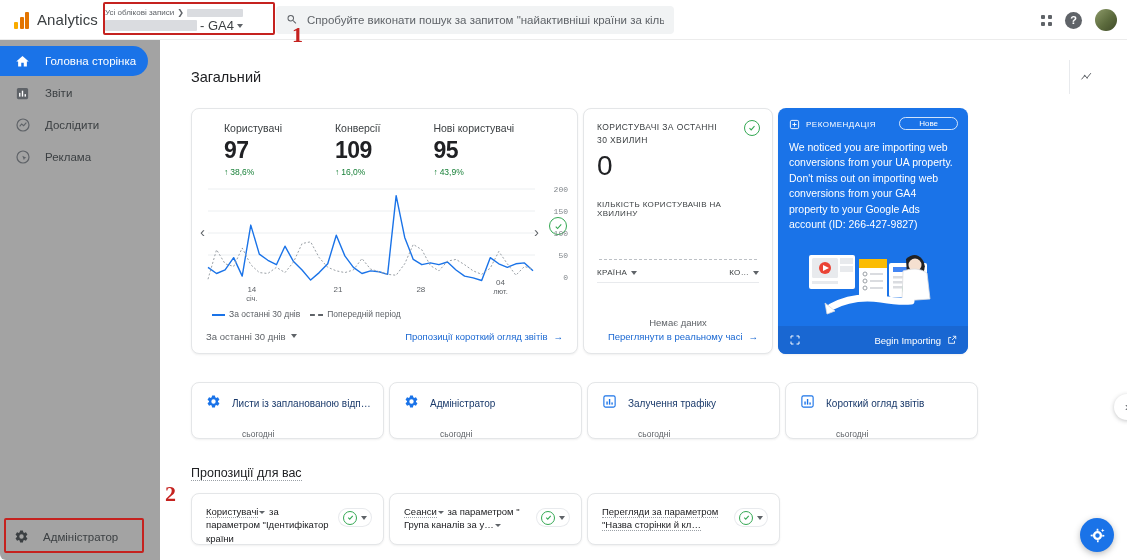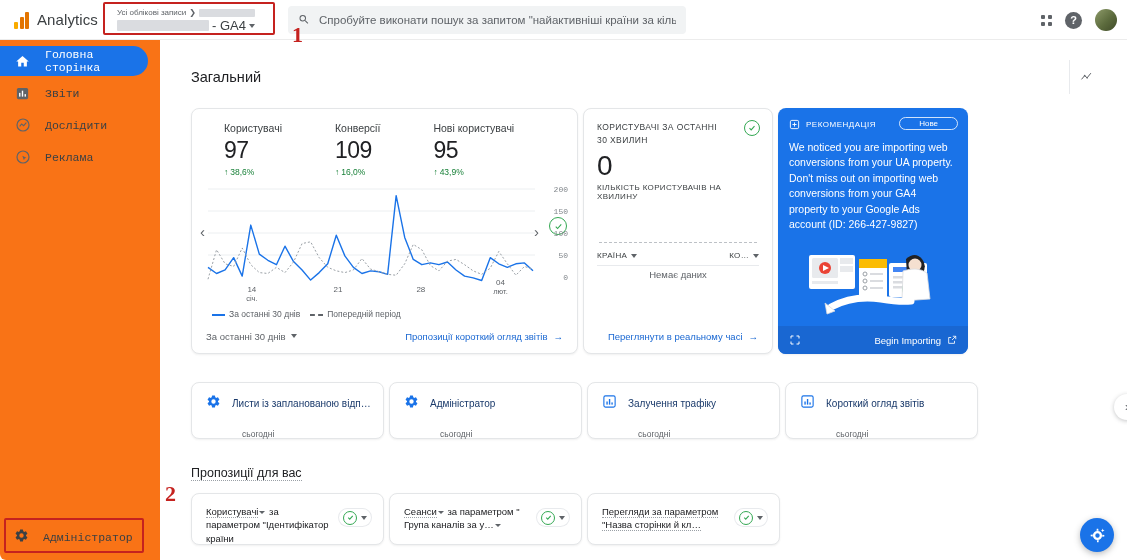--- a/index.html
+++ b/index.html
@@ -18,21 +18,21 @@
     background: #fff; display: flex; align-items: center;
     border-bottom: 1px solid #ececec; z-index: 30;
   }
   .ga-logo { display:flex; align-items:flex-end; gap:1.5px; margin-left:14px; height:18px; }
   .ga-logo i { display:block; width:4px; border-radius:1px; }
   .ga-logo i.b1 { height:7px;  background:#f9ab00; }
   .ga-logo i.b2 { height:12px; background:#e37400; }
   .ga-logo i.b3 { height:17px; background:#e37400; }
   .brand-name { font-size:15px; color:#3c4043; margin-left:8px; letter-spacing:.1px; }
 
-  .prop-wrap { position:relative; margin-left:12px; }
+  .prop-wrap { position:relative; margin-left:0; }
   .prop-sel {
     width:164px; height:34px; border-radius:4px; padding:2px 6px 0 7px;
     display:flex; flex-direction:column; justify-content:center; cursor:pointer;
   }
   .prop-acct { font-size:8px; color:#5f6368; display:flex; align-items:center; gap:3px; white-space:nowrap;}
   .prop-acct .redact-s { display:inline-block; width:56px; height:8px; background:#dadce0; border-radius:1px; }
   .prop-row { display:flex; align-items:center; gap:3px; margin-top:1px; }
   .prop-row .redact-l { display:inline-block; width:92px; height:11px; background:#dadce0; border-radius:1px; }
   .prop-ga4 { font-size:13px; color:#3c4043; white-space:nowrap; }
   .caret { width:0;height:0;border-left:3.5px solid transparent;border-right:3.5px solid transparent;border-top:4px solid #5f6368; display:inline-block;}
@@ -56,21 +56,21 @@
   .grid-ico span { background:#5f6368; border-radius:1px; display:block; width:4px; height:4px; }
   .help-ico {
     width:17px;height:17px;border-radius:50%;background:#5f6368;color:#fff;font-size:11px;
     display:flex;align-items:center;justify-content:center;cursor:pointer;font-weight:bold;
   }
   .avatar { width:22px;height:22px;border-radius:50%;background:linear-gradient(135deg,#8e9b6a 0%,#5c6b3d 55%,#3f4a28 100%); cursor:pointer; }
 
   
   .sidebar {
     position:absolute; left:0; top:40px; width:160px; height:520px;
-    background:#f97316; z-index:20;font-family:Liberation Mono, monospace;
+    background:#a3a3a3; z-index:20;
   }
   .nav-item {
     height:30px; display:flex; align-items:center; gap:14px; padding-left:14px;
     font-size:11.5px; color:#3c4043; cursor:pointer; margin-bottom:2px;
   }
   .nav-item.active {
     background:#1a73e8; color:#fff; border-radius:0 16px 16px 0; width:148px; font-weight:500;
   }
   .nav-item .ico { width:17px;height:17px;display:flex;align-items:center;justify-content:center;flex:0 0 17px;}
   .nav-item.first { margin-top:6px; }
@@ -100,21 +100,21 @@
 
   
   .ov-card { width:387px; height:246px; position:relative; }
   .ov-arrow { position:absolute; top:114px; color:#5f6368; font-size:15px; cursor:pointer; user-select:none;}
   .ov-arrow.l { left:8px; }
   .ov-arrow.r { right:38px; }
   .ov-check { position:absolute; top:108px; right:10px; width:18px;height:18px;border:1.3px solid #34a853;border-radius:50%;
               display:flex;align-items:center;justify-content:center;cursor:pointer;}
   .metrics { display:flex; padding:13px 0 0 32px; gap:53px; }
   .metric-name { font-size:10.5px; color:#3c4043; white-space:nowrap; }
-  .metric-val { font-size:23px; color:#202124; font-weight:400; margin-top:3px; letter-spacing:-.5px;}
+  .metric-val { font-size:23px; color:#202124; font-weight:700; margin-top:3px; letter-spacing:-.5px;}
   .metric-delta { font-size:8.5px; color:#188038; margin-top:3px; display:flex; align-items:center; gap:2px;}
 
   .chart-box { position:relative; width:355px; height:118px; margin:8px 0 0 12px; }
   .ylab { position:absolute; right:-9px; font-size:8px; color:#80868b; transform:translateY(-50%);font-family:Liberation Mono, monospace; }
   .xlab { position:absolute; font-size:8px; color:#5f6368; text-align:center; transform:translateX(-50%);}
   .xlab .sub { display:block; font-size:7.5px; }
   .legend { display:flex; gap:10px; align-items:center; margin:6px 0 0 20px; font-size:8.5px; color:#5f6368; }
   .legend .sw { display:inline-block; width:13px; height:2px; background:#1a73e8; margin-right:4px; vertical-align:middle;}
   .legend .sw.dash { background:none; border-top:2px dashed #5f6368; height:0; }
   .card-foot {
@@ -123,25 +123,25 @@
   }
   .date-pick { font-size:9.5px; color:#5f6368; display:flex; align-items:center; gap:5px; cursor:pointer;}
   .link-blue { font-size:9.5px; color:#1967d2; display:flex; align-items:center; gap:6px; cursor:pointer; }
 
   
   .rt-card { width:190px; height:246px; position:relative; padding:12px 13px 0 13px; }
   .rt-title { font-size:8.5px; color:#3c4043; letter-spacing:.4px; line-height:1.55; width:130px;}
   .rt-check { position:absolute; top:11px; right:12px; width:16px;height:16px;border:1.3px solid #34a853;border-radius:50%;
               display:flex;align-items:center;justify-content:center;cursor:pointer;}
   .rt-big { font-size:28px; color:#202124; margin-top:5px; line-height:1; }
-  .rt-sub { font-size:8px; color:#3c4043; letter-spacing:.35px; margin-top:3px; }
+  .rt-sub { font-size:8px; color:#3c4043; letter-spacing:.35px; margin-top:20px; }
   .rt-spark { height:28px; border-bottom:1px dashed #bdc1c6; margin:14px 2px 0 2px; }
   .rt-cols { display:flex; justify-content:space-between; align-items:center; margin-top:8px; padding-bottom:5px; border-bottom:1px solid #e8eaed;}
   .rt-col { font-size:8px; color:#3c4043; letter-spacing:.35px; display:flex; align-items:center; gap:4px; cursor:pointer;}
-  .rt-nodata { text-align:center; font-size:9.5px; color:#5f6368; margin-top:3px; }
+  .rt-nodata { text-align:center; font-size:9.5px; color:#5f6368; margin-top:34px; }
 
   
   .rec-card {
     width:190px; height:246px; position:relative; background:#1a73e8; border:none; border-radius:8px; overflow:hidden;
   }
   .rec-head { display:flex; align-items:center; gap:6px; padding:11px 10px 0 11px; }
   .rec-label { font-size:8px; color:#fff; letter-spacing:.5px; }
   .rec-badge {
     position:absolute; right:10px; top:9px; border:1px solid rgba(255,255,255,.8); border-radius:9px;
     font-size:8px; color:#fff; padding:1px 19px;

